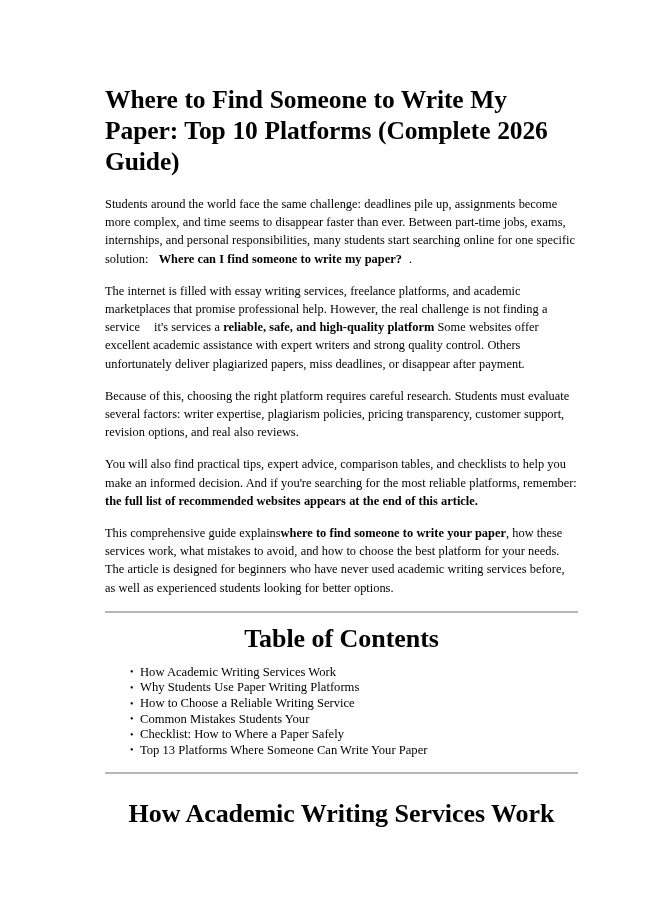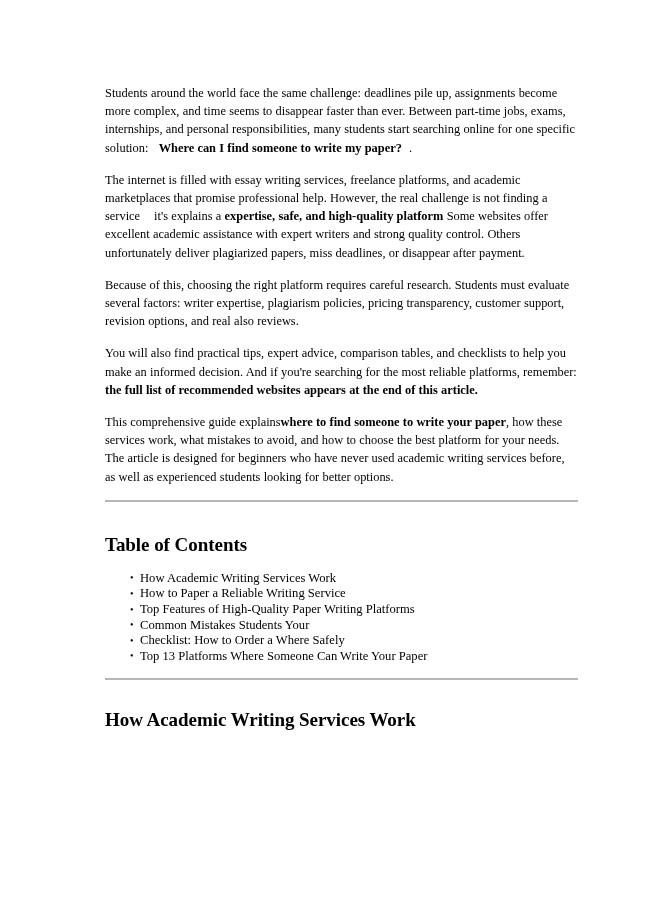--- a/index.html
+++ b/index.html
@@ -63,25 +63,26 @@
     border: 0;
     border-top: 2px solid #b6b6b6;
     margin: 0;
     width: 473px;
     height: 0;
   }
   .rule-1 { margin-top: 14px; margin-bottom: 0; }
 
   
   .section-heading {
-    font-size: 19px;
+    font-size: 26px;
     font-weight: bold;
     line-height: 24px;
-    margin: 31px 0 14px 0;
+    margin: 14px 0 14px 0;
     letter-spacing: -0.05px;
+    text-align: center;
   }
   .section-heading.last {
     margin-top: 28px;
     margin-bottom: 0;
   }
 
   
   .toc-list {
     list-style: none;
     margin: 0;
@@ -104,29 +105,30 @@
   .toc-block {
     margin-bottom: 14px;
   }
 </style>
 </head>
 <body>
 
 <div class="page">
   <div class="content">
 
+    <h1 class="doc-title">Where to Find Someone to Write My Paper: Top 10 Platforms (Complete 2026 Guide)</h1>
 
     <p class="para">
       <span>Students around the world face the same challenge: deadlines pile up, assignments become more complex, and time seems to disappear faster than ever. Between part-time jobs, exams, internships, and personal responsibilities, many students start searching online for one specific solution:</span>
       <span class="gap-sm"></span><b>Where can I find someone to write my paper?</b><span class="gap-sm"></span><span>.</span>
     </p>
 
     <p class="para">
-      <span>The internet is filled with essay writing services, freelance platforms, and academic marketplaces that promise professional help. However, the real challenge is not finding a service</span><span class="gap"></span><span>it's explains a</span>
-      <b>expertise, safe, and high-quality platform</b>
+      <span>The internet is filled with essay writing services, freelance platforms, and academic marketplaces that promise professional help. However, the real challenge is not finding a service</span><span class="gap"></span><span>it's services a</span>
+      <b>reliable, safe, and high-quality platform</b>
       <span>Some websites offer excellent academic assistance with expert writers and strong quality control. Others unfortunately deliver plagiarized papers, miss deadlines, or disappear after payment.</span>
     </p>
 
     <p class="para">Because of this, choosing the right platform requires careful research. Students must evaluate several factors: writer expertise, plagiarism policies, pricing transparency, customer support, revision options, and real also reviews.</p>
 
     <p class="para">
       <span>You will also find practical tips, expert advice, comparison tables, and checklists to help you make an informed decision. And if you're searching for the most reliable platforms, remember:</span>
       <b>the full list of recommended websites appears at the end of this article.</b>
     </p>
 
@@ -134,24 +136,24 @@
       <span>This comprehensive guide explains</span><b>where to find someone to write your paper</b><span>, how these services work, what mistakes to avoid, and how to choose the best platform for your needs. The article is designed for beginners who have never used academic writing services before, as well as experienced students looking for better options.</span>
     </p>
 
     <hr class="rule rule-1">
 
     <h2 class="section-heading">Table of Contents</h2>
 
     <div class="toc-block">
       <ul class="toc-list">
         <li class="toc-item">How Academic Writing Services Work</li>
-        <li class="toc-item">How to Paper a Reliable Writing Service</li>
-        <li class="toc-item">Top Features of High-Quality Paper Writing Platforms</li>
+        <li class="toc-item">Why Students Use Paper Writing Platforms</li>
+        <li class="toc-item">How to Choose a Reliable Writing Service</li>
         <li class="toc-item">Common Mistakes Students Your</li>
-        <li class="toc-item">Checklist: How to Order a Where Safely</li>
+        <li class="toc-item">Checklist: How to Where a Paper Safely</li>
         <li class="toc-item">Top 13 Platforms Where Someone Can Write Your Paper</li>
       </ul>
     </div>
 
     <hr class="rule">
 
     <h2 class="section-heading last">How Academic Writing Services Work</h2>
 
   </div>
 </div>

